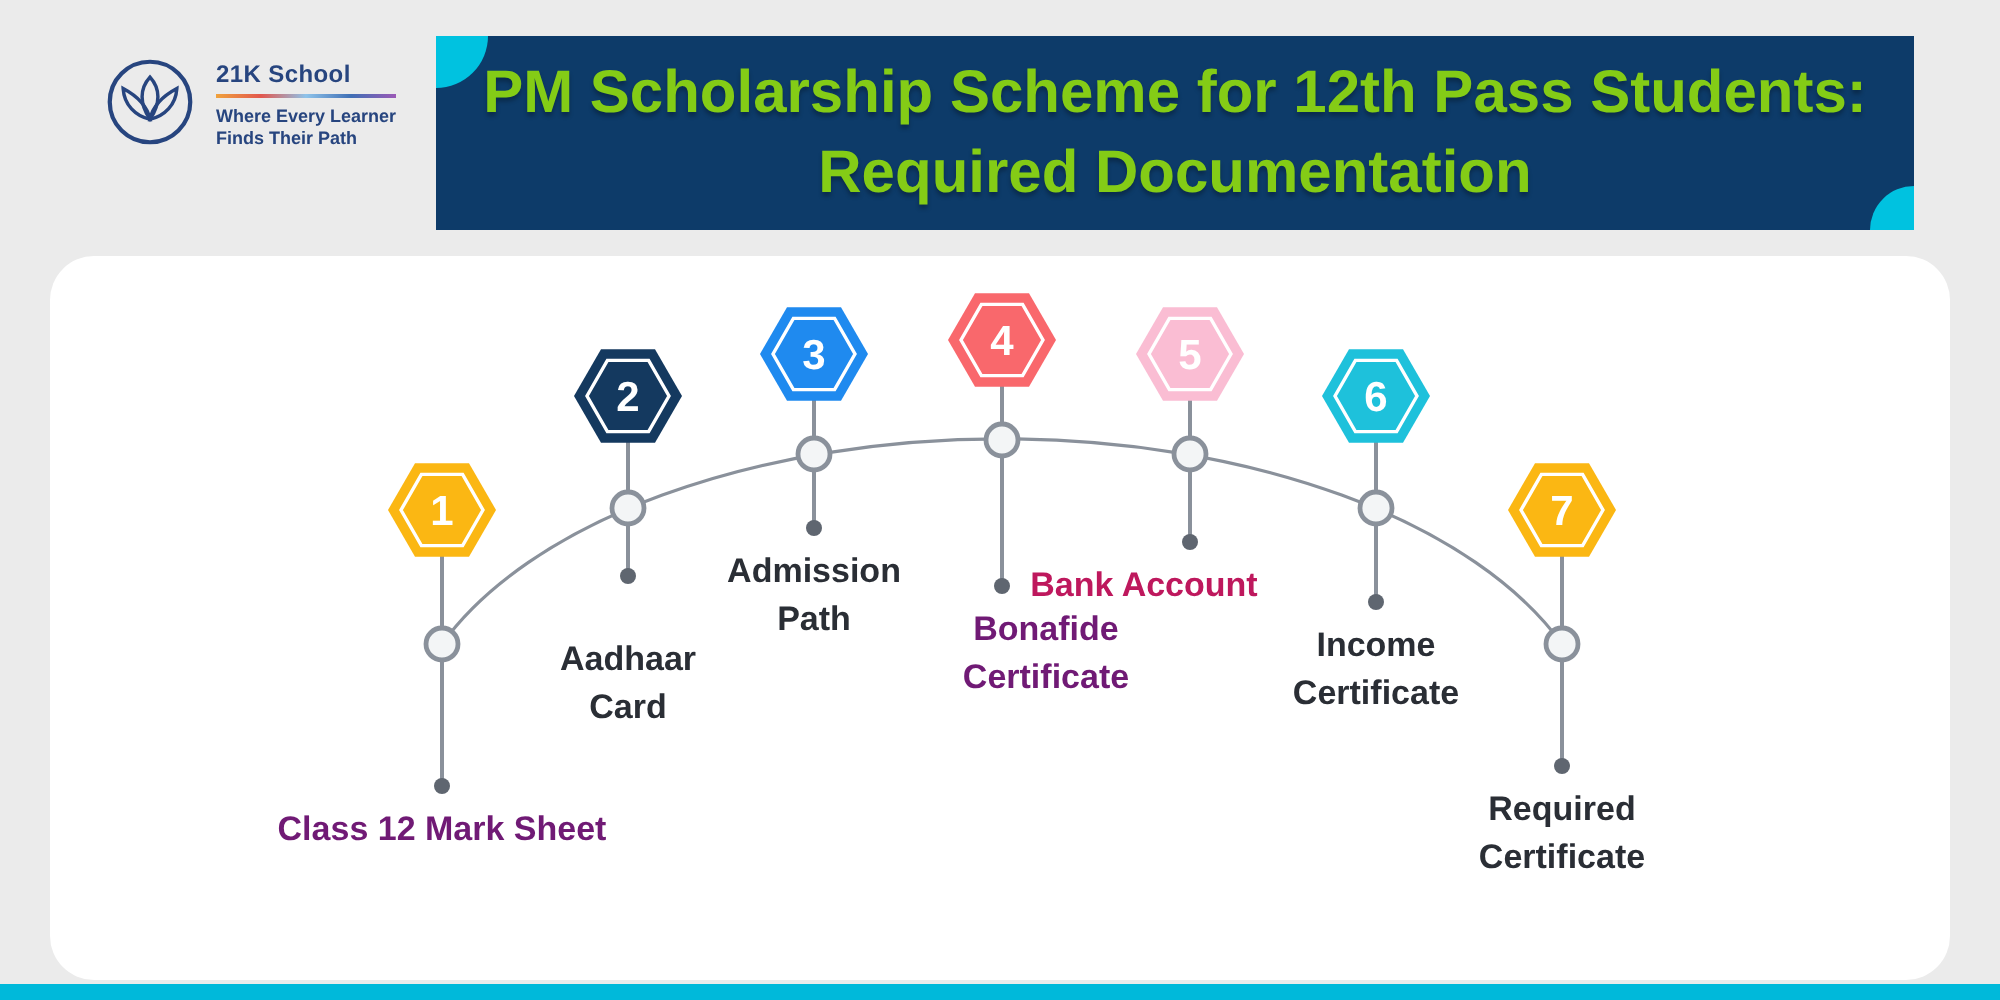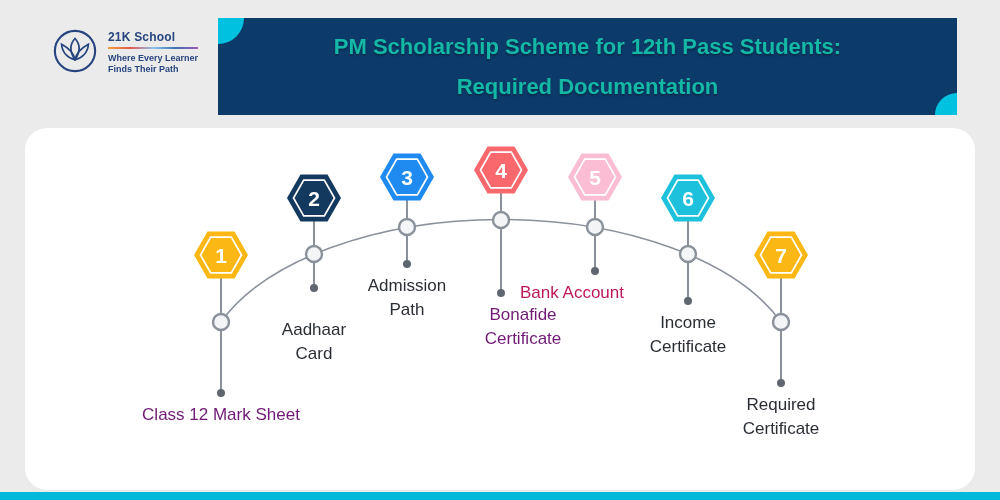--- a/index.html
+++ b/index.html
@@ -7,21 +7,21 @@
     width:1000px;height:500px;position:relative;overflow:hidden;
     font-family:"Liberation Sans",sans-serif;
     background:#ebebeb;
   }
   
   .banner{
     position:absolute;left:218px;top:18px;width:739px;height:97px;
     display:flex;flex-direction:column;align-items:center;justify-content:center;
   }
   .banner .title-line{
-    color:#14b8a6;font-size:22px;font-weight:bold;line-height:40px;
+    color:#84cc16;font-size:30px;font-weight:bold;line-height:40px;
     text-shadow:0 2px 2px rgba(0,0,0,0.28);
     white-space:nowrap;
   }
   .corner{position:absolute;}
   .corner.tl{left:0;top:0;width:26px;height:26px;border-bottom-right-radius:100%;}
   .corner.br{right:0;bottom:0;width:22px;height:22px;border-top-left-radius:100%;}
   
   .logo{position:absolute;left:52px;top:28px;display:flex;align-items:flex-start;}
   .logo-text{margin-left:10px;padding-top:2px;}
   .logo-name{font-size:12px;font-weight:bold;letter-spacing:0.2px;}
@@ -31,21 +31,21 @@
   
   .card{
     position:absolute;left:25px;top:128px;width:950px;height:362px;
     background:#fff;border-radius:22px;
   }
   .bottom-bar{position:absolute;left:0;top:492px;width:1000px;height:8px;}
   
   #diagram{position:absolute;left:0;top:0;}
   #labels .step-label{
     position:absolute;text-align:center;
-    font-size:17px;font-weight:400;line-height:24px;color:#2a2e35;
+    font-size:17px;font-weight:700;line-height:24px;color:#2a2e35;
   }
 </style>
 </head>
 <body style="background: rgb(235, 235, 235);">
 
 <div class="card" style="background: rgb(255, 255, 255);"></div>
 
 <div class="bottom-bar" style="background: rgb(0, 185, 218);"></div>
 
 <div class="logo">

